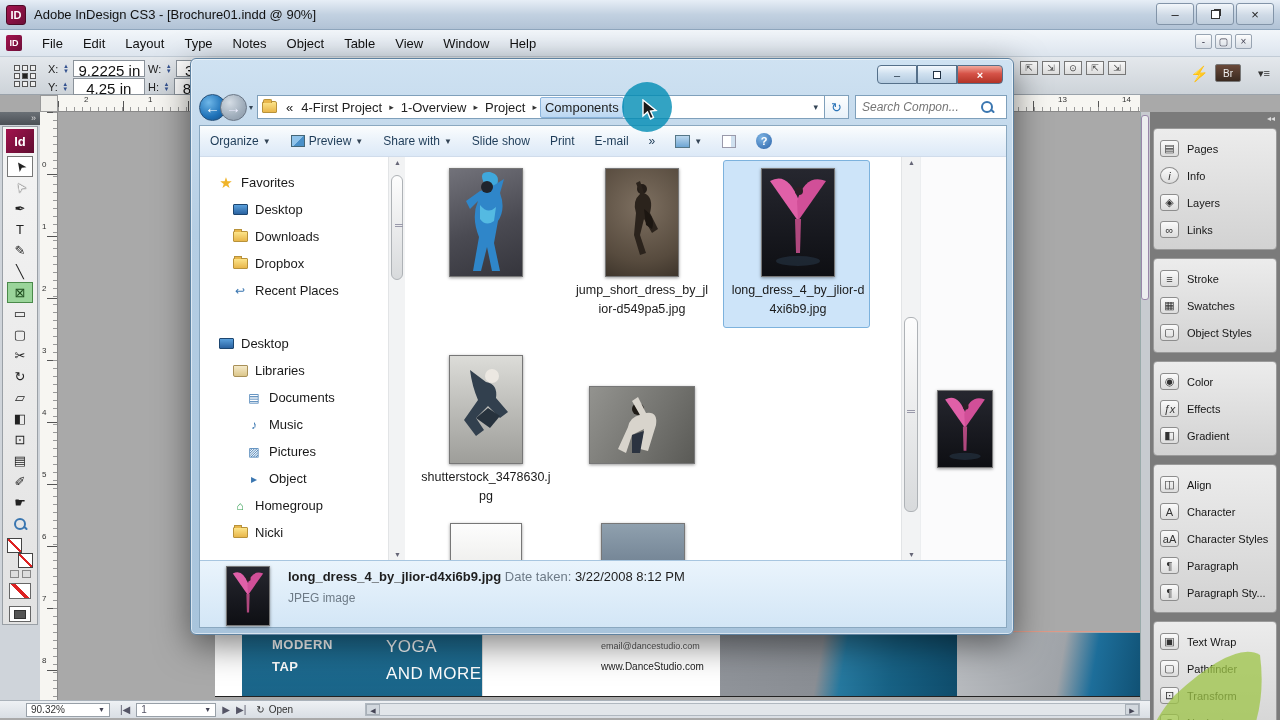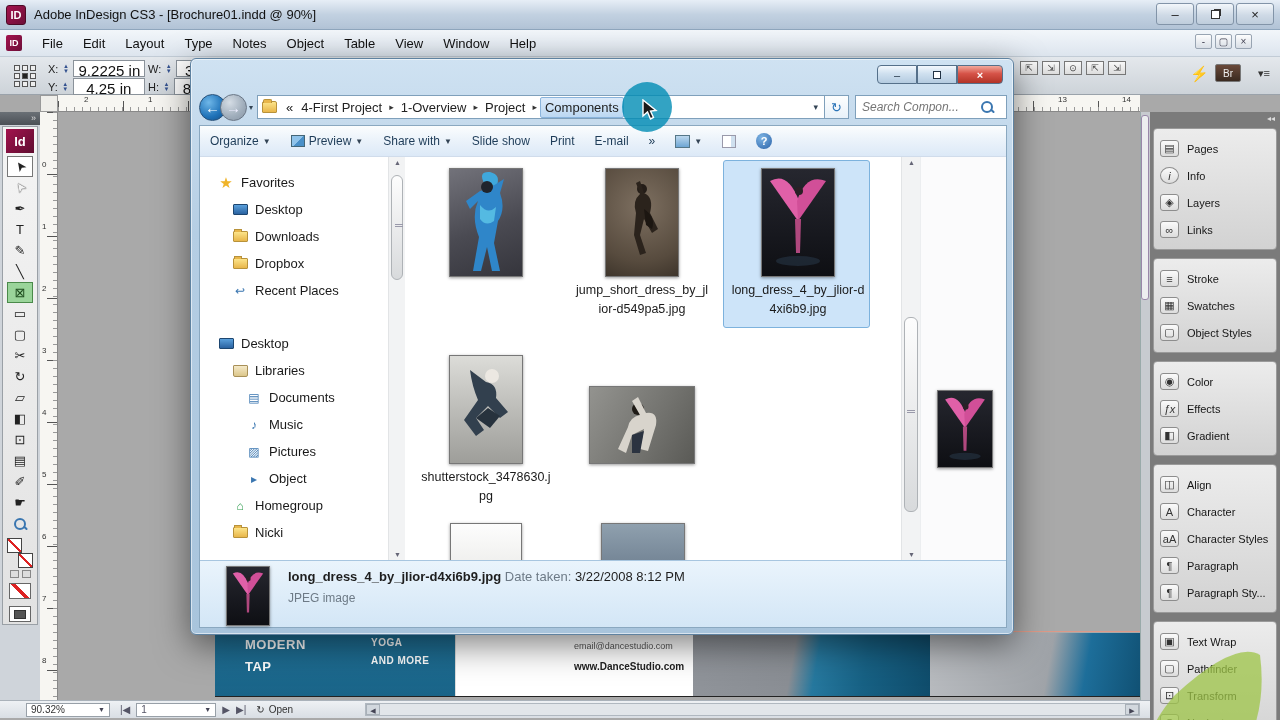--- a/index.html
+++ b/index.html
@@ -89,29 +89,29 @@
   .minirow i { width:9px; height:8px; border:1px solid #888; background:#ddd; }
   .applybtn { width:22px; height:16px; margin-top:5px; border:1px solid #666; background:#fff;
     background-image:linear-gradient(45deg,transparent 44%,#d22 44% 56%,transparent 56%); }
   .viewbtn { width:22px; height:16px; margin-top:7px; border:1px solid #666; background:#fff;
     display:flex; align-items:center; justify-content:center; }
   .viewbtn i { width:12px; height:9px; background:#555; border:1px solid #333; }
 
   
   .guide { position:absolute; left:215px; top:631px; width:930px; height:1px; background:#d98; }
   .page { position:absolute; left:215px; top:633px; width:930px; height:64px; background:#fff;
-    border-bottom:1px solid #222; display:flex; }
+    border-bottom:1px solid #222; display:flex;padding-left:27px; }
   .pg-blue { width:240px; background:linear-gradient(#1f7096,#1a6488); color:#fff; position:relative; }
   .pg-blue .c1 { position:absolute; left:30px; top:4px; font-weight:bold; font-size:13px; letter-spacing:.5px; }
   .pg-blue .c1 div { margin-bottom:7px; }
-  .pg-blue .c2 { position:absolute; left:156px; top:4px; font-weight:bold; font-size:10px; letter-spacing:.5px; }
+  .pg-blue .c2 { position:absolute; left:144px; top:4px; font-weight:normal; font-size:17px; letter-spacing:.5px; }
   .pg-blue .c2 div { margin-bottom:7px; }
   .pg-white { width:238px; background:#fff; position:relative; border-left:1px solid #ddd; }
   .pg-white .em { position:absolute; left:118px; top:8px; font-size:9px; color:#555; }
-  .pg-white .ws { position:absolute; left:118px; top:28px; font-size:10px; font-weight:bold; color:#222; }
+  .pg-white .ws { position:absolute; left:118px; top:28px; font-size:10px; font-weight:normal; color:#222; }
   .pg-photo { width:237px; background:linear-gradient(100deg,#90949a 0%,#8a8e94 42%,#26789e 52%,#176184 72%,#0f4c6b 100%); }
   .pg-photo2 { flex:1; background:linear-gradient(100deg,#b9bcc0 0%,#9fa3a8 55%,#1d6e9a 72%,#0f4e70 100%); }
 
   
   .statusbar { position:absolute; left:0; top:700px; width:1150px; height:18px;
     background:linear-gradient(#eef1f4,#d9dee4); border-top:1px solid #aab2ba; font-size:10px; color:#333;
     display:flex; align-items:center; }
   .zoombox { display:flex; align-items:center; border:1px solid #98a0a8; background:#fff; height:14px;
     margin-left:26px; padding:0 4px; width:84px; justify-content:space-between; }
   .snav { display:flex; align-items:center; gap:6px; margin-left:10px; color:#556; }

